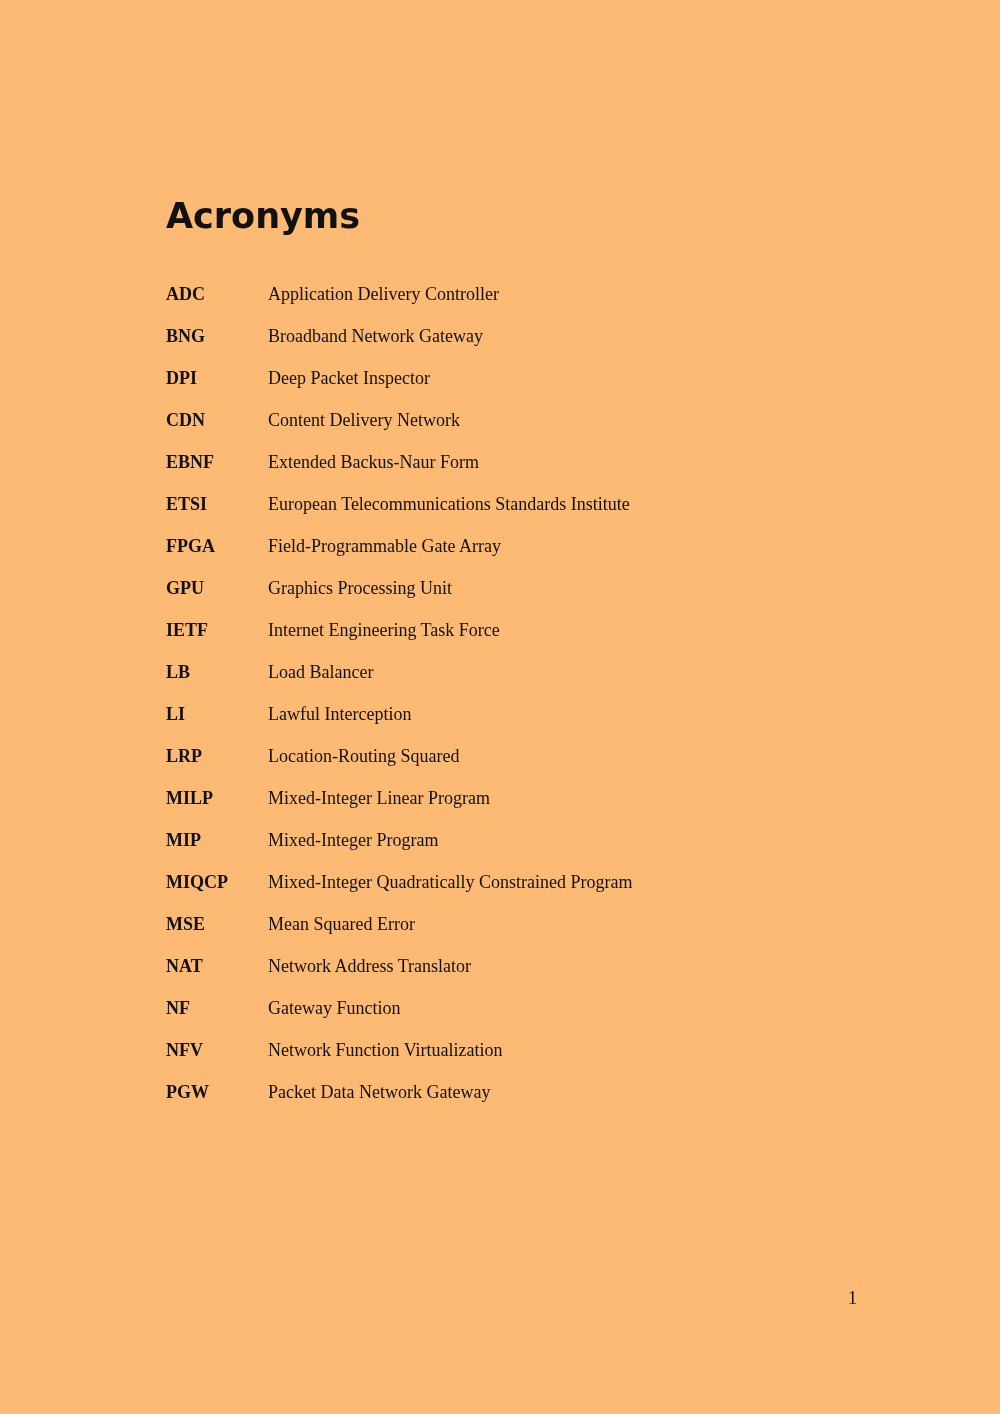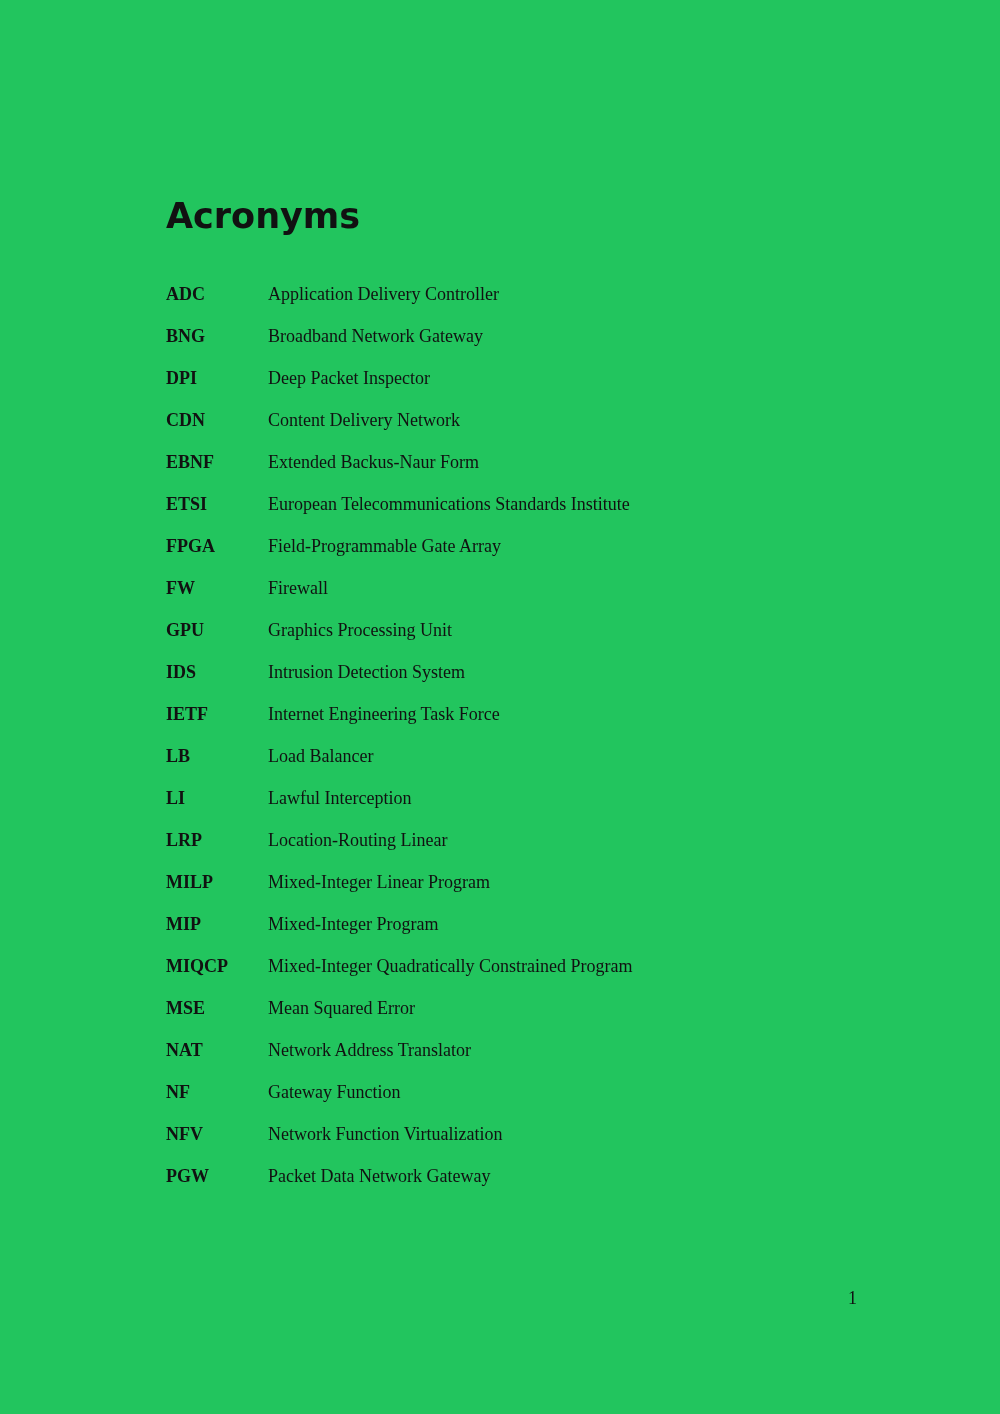--- a/index.html
+++ b/index.html
@@ -5,21 +5,21 @@
   html, body {
     margin: 0;
     padding: 0;
     background: #e8e8e8;
   }
   .page {
     position: relative;
     width: 1000px;
     height: 1414px;
     margin: 0 auto;
-    background: #22c55e;
+    background: #fdba74;
     color: #111111;
     font-family: "Liberation Serif", serif;
     overflow: hidden;
   }
   .content {
     position: absolute;
     left: 166px;
     top: 196px;
     right: 140px;
   }
@@ -87,46 +87,38 @@
         </div>
         <div class="acronym-row">
           <span class="abbr">ETSI</span>
           <span class="def">European Telecommunications Standards Institute</span>
         </div>
         <div class="acronym-row">
           <span class="abbr">FPGA</span>
           <span class="def">Field-Programmable Gate Array</span>
         </div>
         <div class="acronym-row">
-          <span class="abbr">FW</span>
-          <span class="def">Firewall</span>
-        </div>
-        <div class="acronym-row">
           <span class="abbr">GPU</span>
           <span class="def">Graphics Processing Unit</span>
-        </div>
-        <div class="acronym-row">
-          <span class="abbr">IDS</span>
-          <span class="def">Intrusion Detection System</span>
         </div>
         <div class="acronym-row">
           <span class="abbr">IETF</span>
           <span class="def">Internet Engineering Task Force</span>
         </div>
         <div class="acronym-row">
           <span class="abbr">LB</span>
           <span class="def">Load Balancer</span>
         </div>
         <div class="acronym-row">
           <span class="abbr">LI</span>
           <span class="def">Lawful Interception</span>
         </div>
         <div class="acronym-row">
           <span class="abbr">LRP</span>
-          <span class="def">Location-Routing Linear</span>
+          <span class="def">Location-Routing Squared</span>
         </div>
         <div class="acronym-row">
           <span class="abbr">MILP</span>
           <span class="def">Mixed-Integer Linear Program</span>
         </div>
         <div class="acronym-row">
           <span class="abbr">MIP</span>
           <span class="def">Mixed-Integer Program</span>
         </div>
         <div class="acronym-row">

